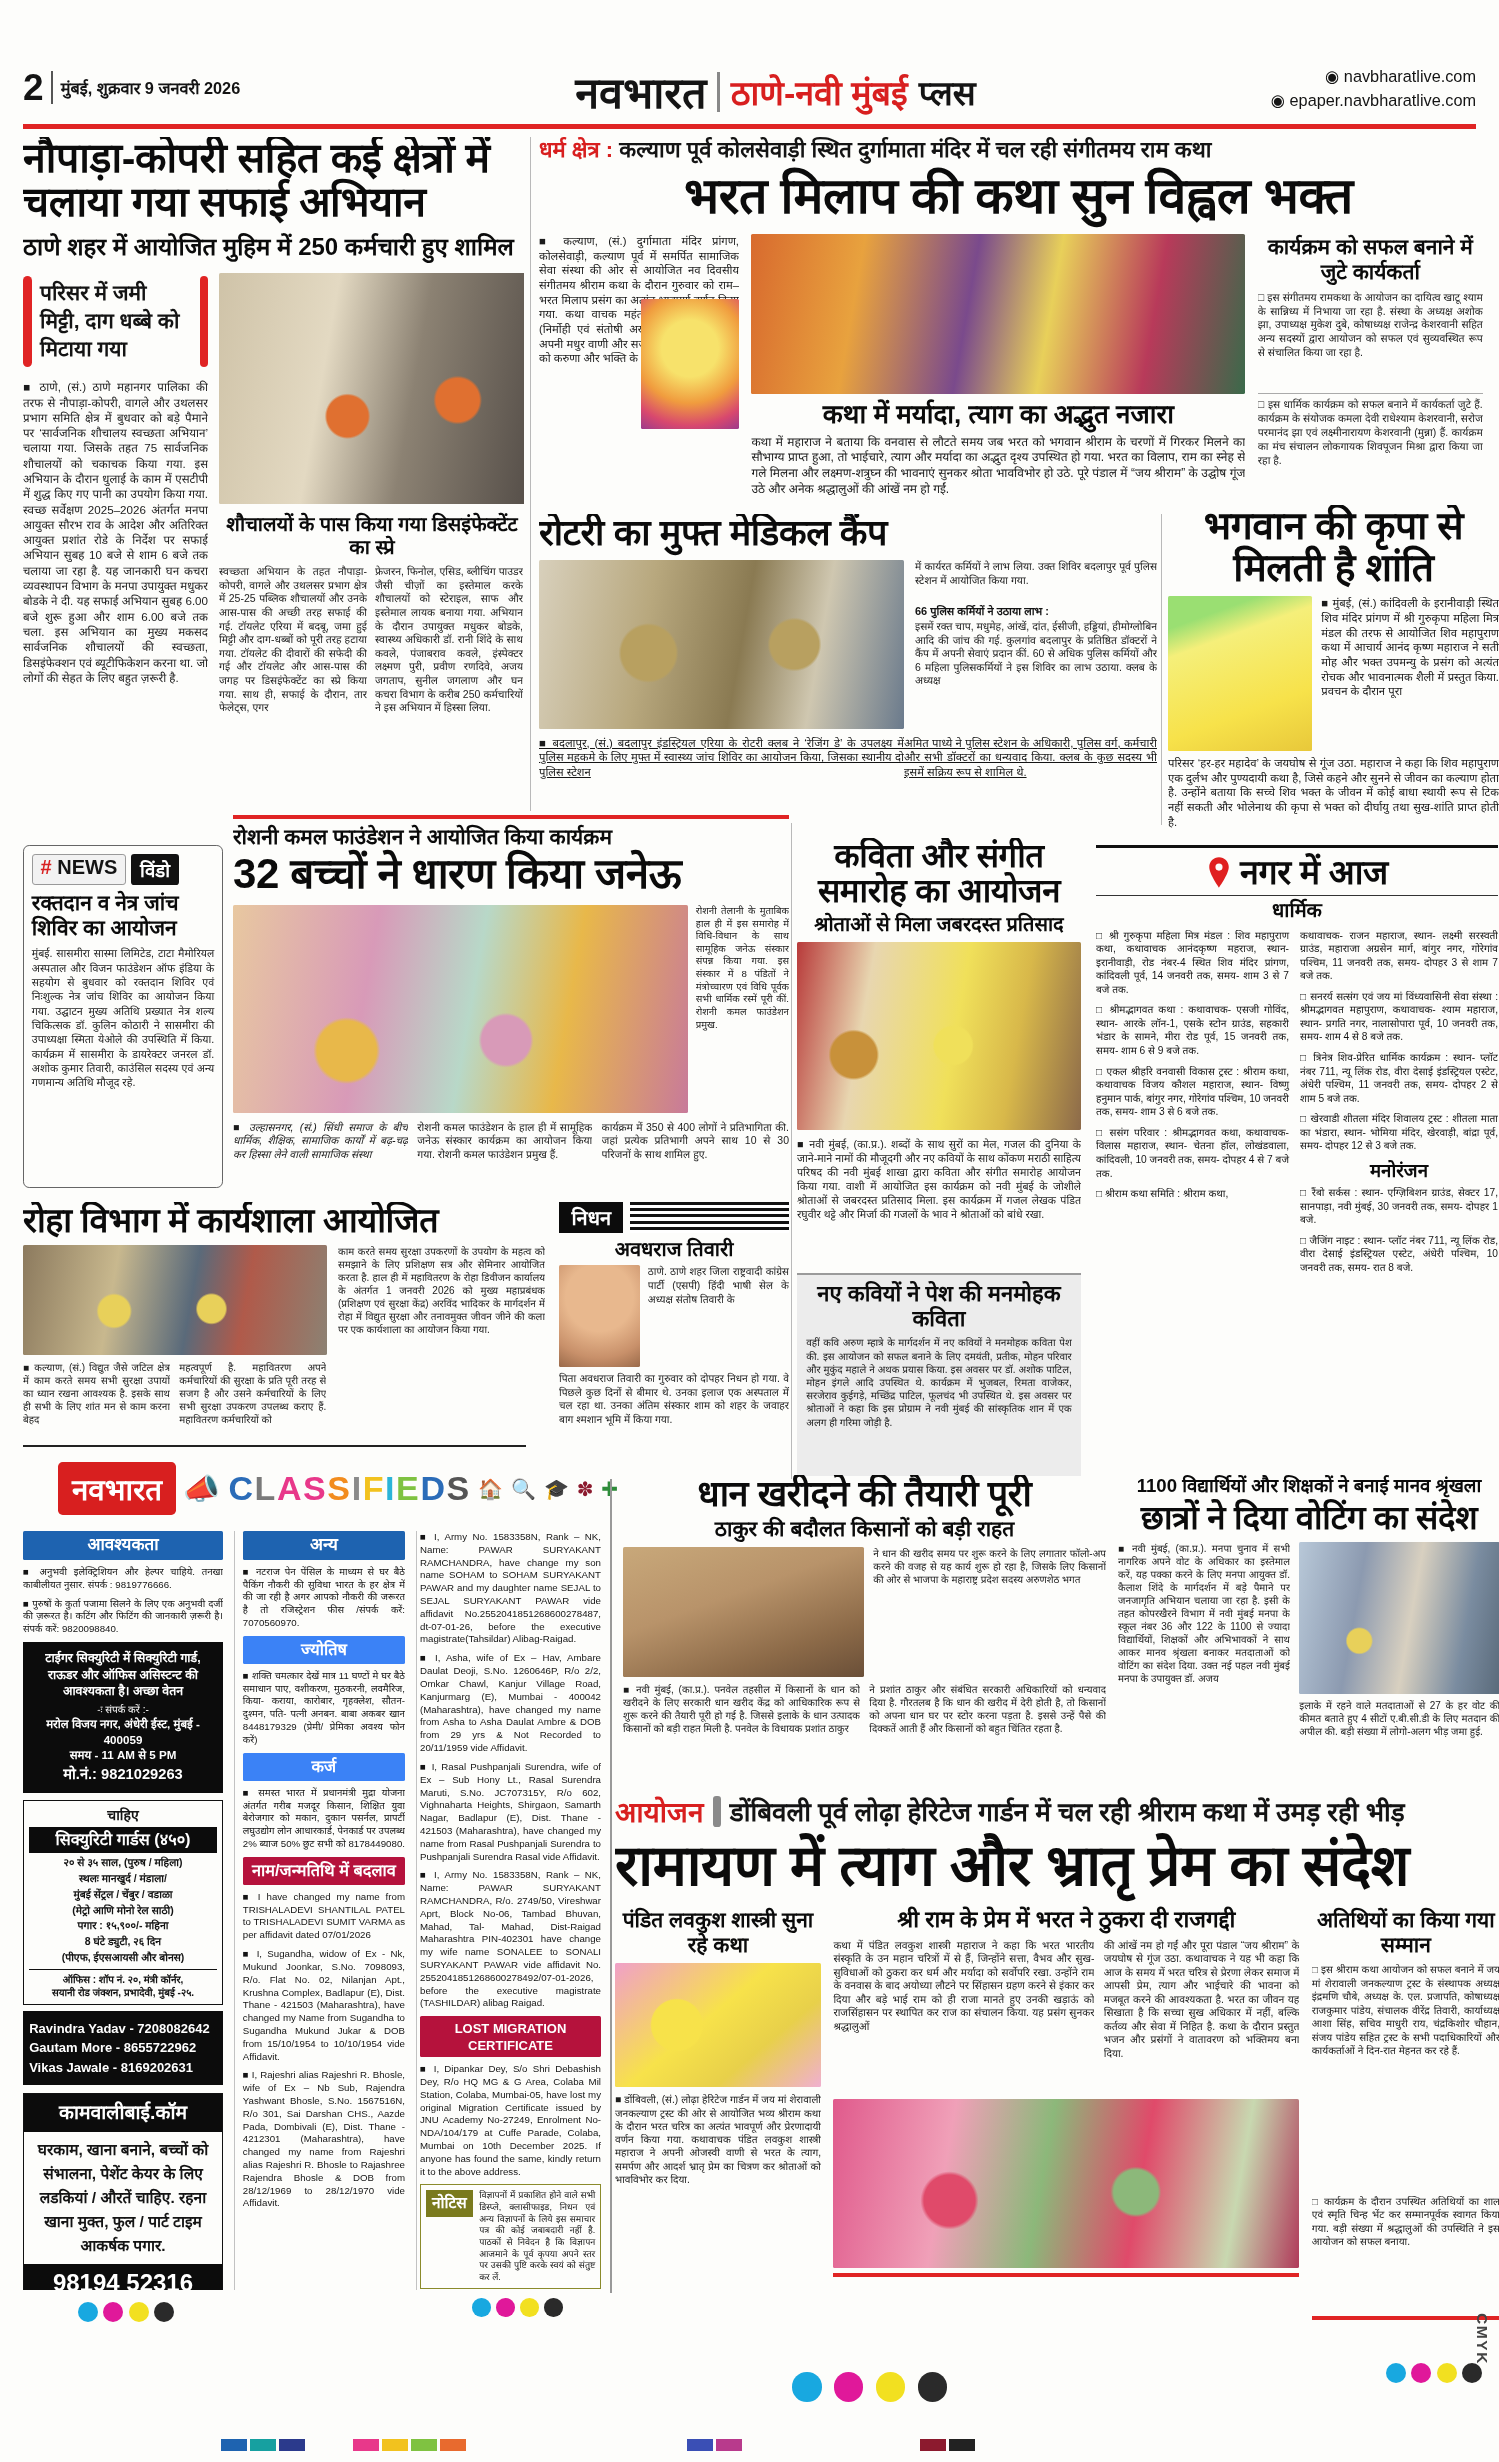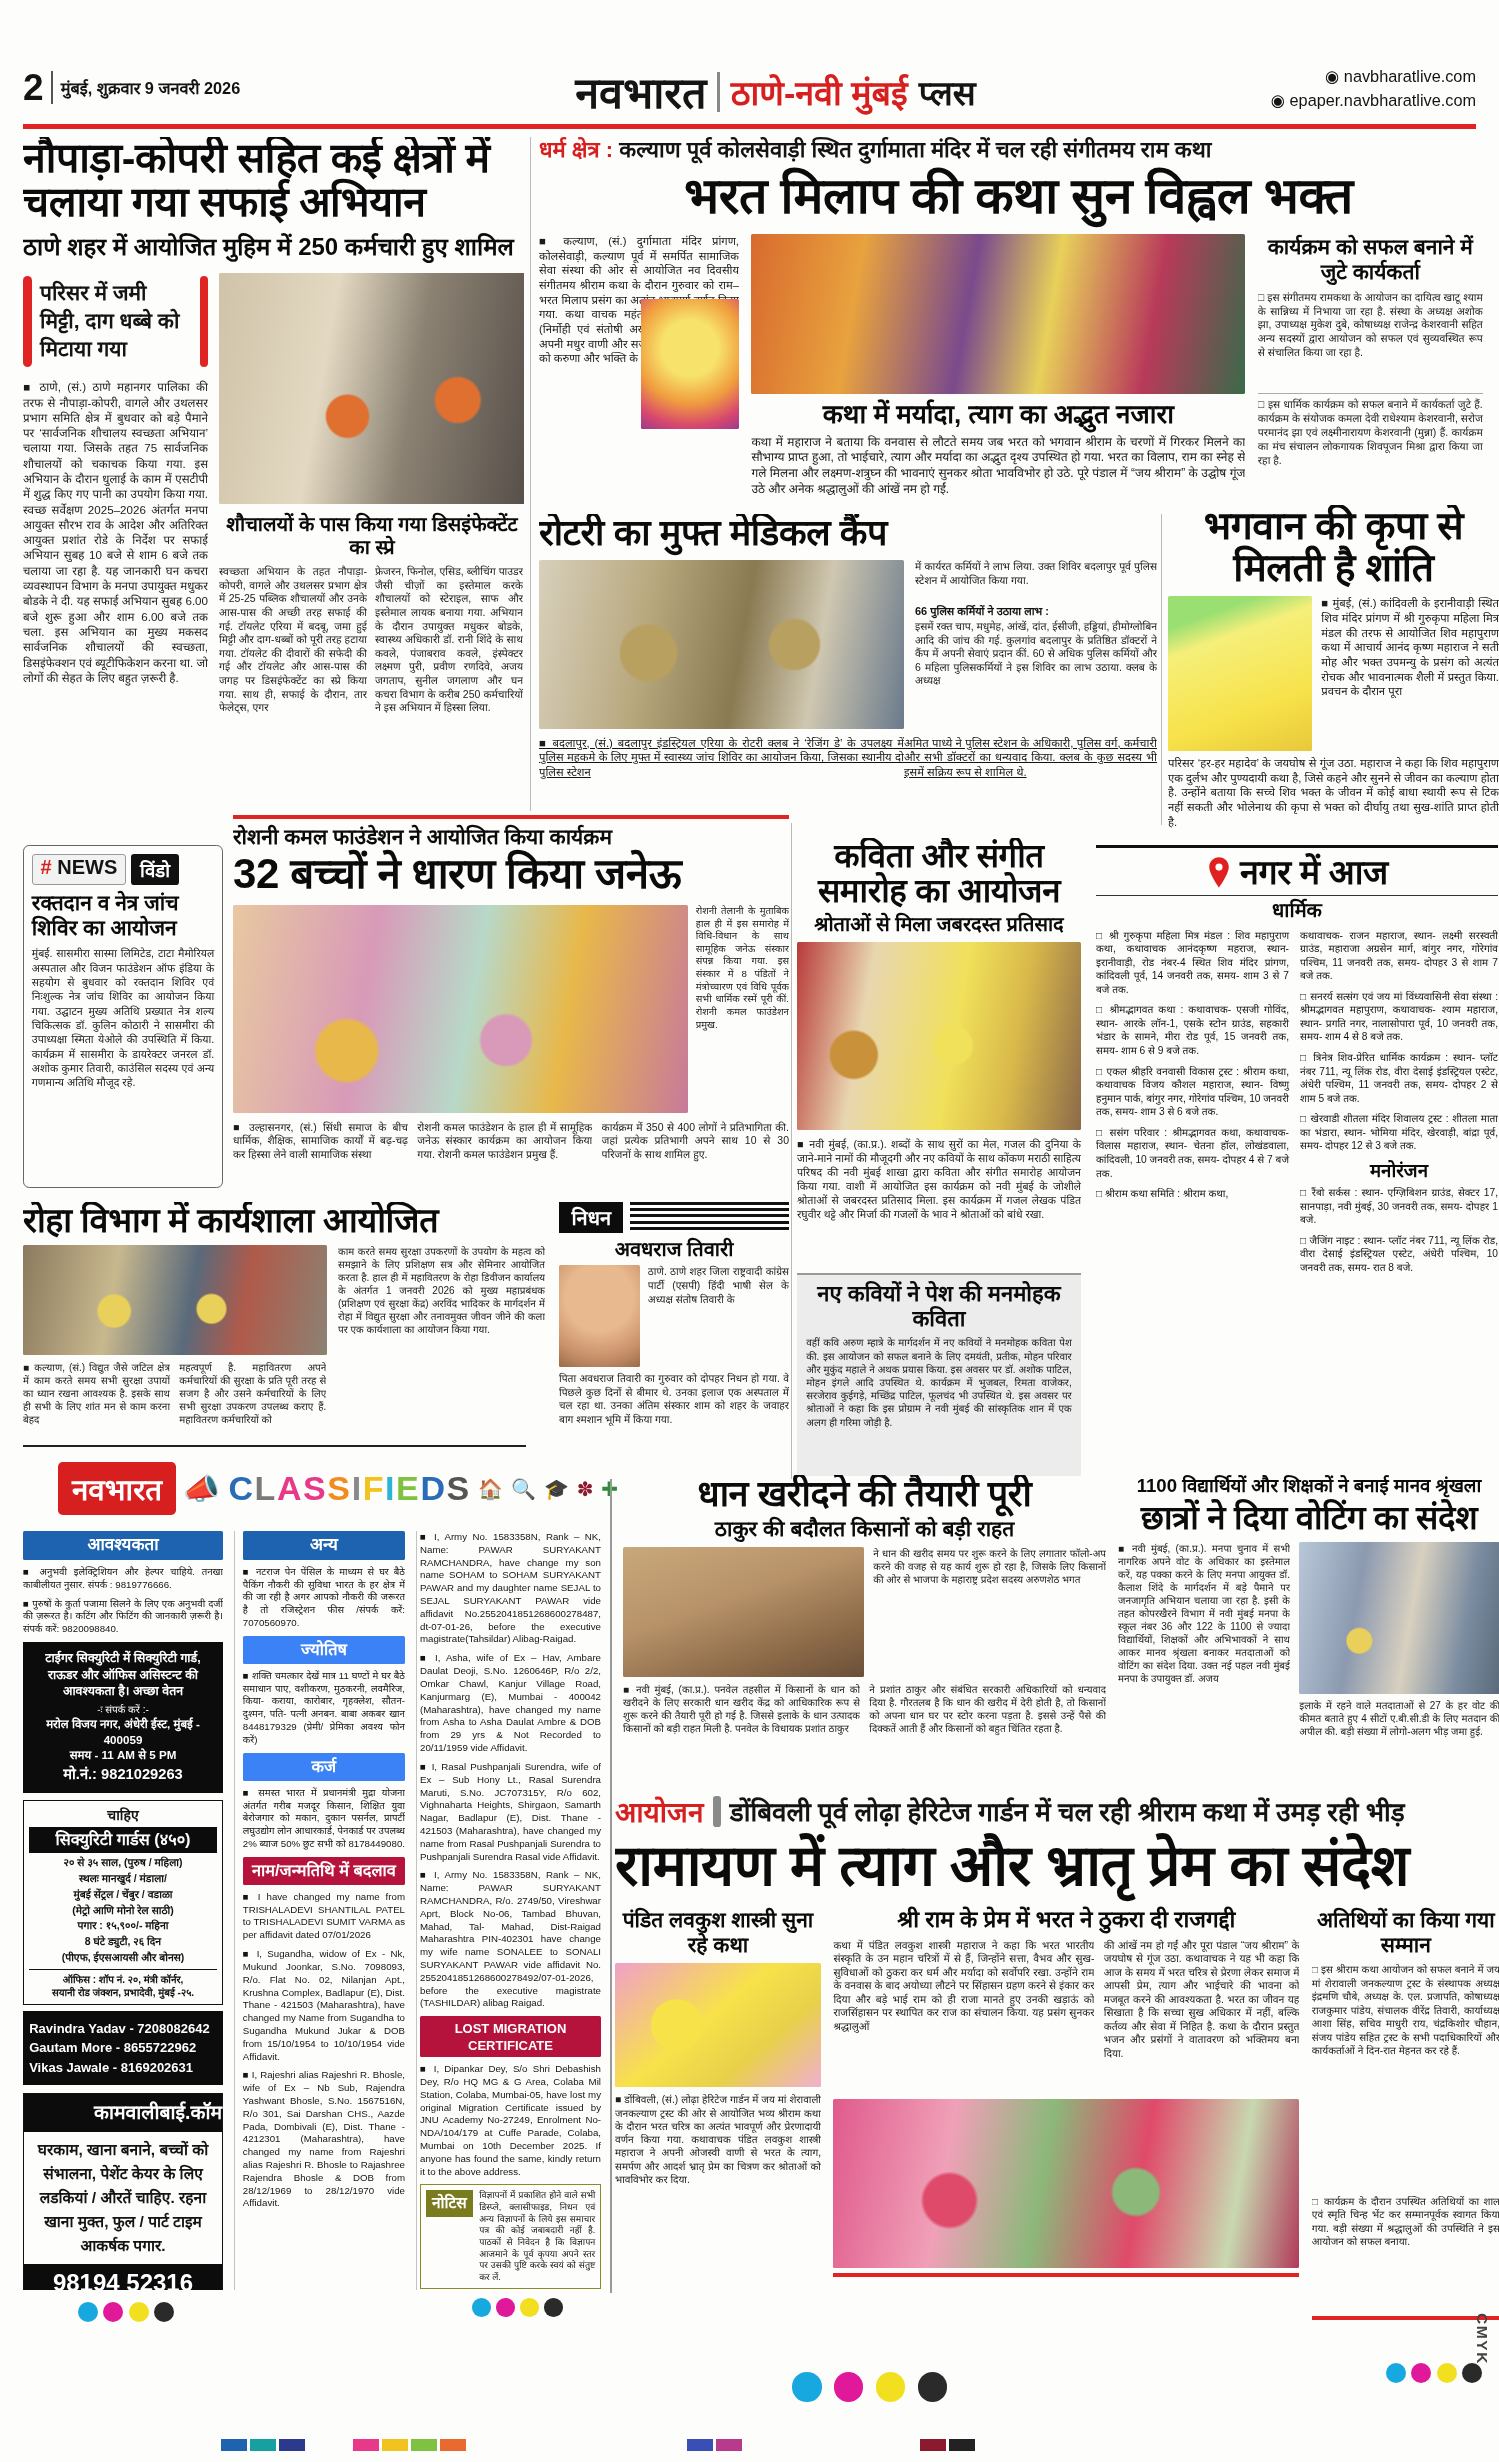--- a/index.html
+++ b/index.html
@@ -150,21 +150,21 @@
   <div class="sub" style="font-size:21px;margin-top:6.2px;">रोशनी कमल फाउंडेशन ने आयोजित किया कार्यक्रम</div>
   <div class="hl" style="font-size:42px;margin-top:3.1px;">32 बच्चों ने धारण किया जनेऊ</div>
   <div style="display:flex;gap:7.8px;margin-top:7.8px;">
     <div class="photo" style="width:455px;height:208px;flex:none;background:
       radial-gradient(circle at 25% 70%,#e8b84a 0 8%,rgba(0,0,0,0) 9%),
       radial-gradient(circle at 60% 65%,#d89ab8 0 8%,rgba(0,0,0,0) 9%),
       linear-gradient(100deg,#e8c8a0,#d89ab8 30%,#b8d8c8 52%,#e8b84a 72%,#c87a9a 100%);"></div>
     <div class="body clip" style="flex:1;font-size:9.7px;line-height:1.3;height:208px;">रोशनी तेलानी के मुताबिक हाल ही में इस समारोह में विधि-विधान के साथ सामूहिक जनेऊ संस्कार संपन्न किया गया. इस संस्कार में 8 पंडितों ने मंत्रोच्चारण एवं विधि पूर्वक सभी धार्मिक रस्में पूरी कीं. रोशनी कमल फाउंडेशन प्रमुख.</div>
   </div>
   <div style="display:flex;gap:9.3px;margin-top:7.8px;">
-    <div class="body clip" style="width:175px;font-size:10.5px;line-height:1.3;height:92px;">■ उल्हासनगर, (सं.) सिंधी समाज के बीच धार्मिक, शैक्षिक, सामाजिक कार्यों में बढ़-चढ़ कर हिस्सा लेने वाली सामाजिक संस्था</div>
+    <div class="body clip" style="width:175px;font-size:10.5px;line-height:1.3;height:92px;font-style:italic;">■ उल्हासनगर, (सं.) सिंधी समाज के बीच धार्मिक, शैक्षिक, सामाजिक कार्यों में बढ़-चढ़ कर हिस्सा लेने वाली सामाजिक संस्था</div>
     <div class="body clip" style="width:175px;font-size:10.5px;line-height:1.3;height:92px;">रोशनी कमल फाउंडेशन के हाल ही में सामूहिक जनेऊ संस्कार कार्यक्रम का आयोजन किया गया. रोशनी कमल फाउंडेशन प्रमुख हैं.</div>
     <div class="body clip" style="flex:1;font-size:10.5px;line-height:1.3;height:92px;">कार्यक्रम में 350 से 400 लोगों ने प्रतिभागिता की. जहां प्रत्येक प्रतिभागी अपने साथ 10 से 30 परिजनों के साथ शामिल हुए.</div>
   </div>
 </div>
 <div class="vrule" style="left:791px;top:823px;height:656px;"></div>
 
 <div class="abs clip" style="left:797px;top:838px;width:284px;height:425px;">
   <div class="hl center" style="font-size:33px;">कविता और संगीत समारोह का आयोजन</div>
   <div class="sub center" style="font-size:20px;margin-top:4.7px;">श्रोताओं से मिला जबरदस्त प्रतिसाद</div>
   <div class="photo" style="height:188px;margin-top:6.2px;background:
@@ -279,21 +279,21 @@
       <div>ऑफिस : शॉप नं. २०, मंत्री कॉर्नर,</div>
       <div>सयानी रोड जंक्शन, प्रभादेवी, मुंबई -२५.</div>
     </div>
   </div>
   <div class="black-ad" style="margin-top:6.2px;text-align:left;font-size:13px;font-weight:800;line-height:1.5;">
     <div>Ravindra Yadav - 7208082642</div>
     <div>Gautam More -  8655722962</div>
     <div>Vikas Jawale -  8169202631</div>
   </div>
   <div style="border:1.6px solid #111;margin-top:7.8px;text-align:center;">
-    <div style="background:#0c0c0c;color:#fff;font-size:19.4px;font-weight:900;padding:6.2px 0;text-align:right;">कामवालीबाई.कॉम</div>
+    <div style="background:#0c0c0c;color:#fff;font-size:19.4px;font-weight:900;padding:6.2px 0;">कामवालीबाई.कॉम</div>
     <div style="font-size:15.5px;font-weight:700;line-height:1.55;padding:6.2px 7.8px;">घरकाम, खाना बनाने, बच्चों को संभालना, पेशेंट केयर के लिए लडकियां / औरतें चाहिए. रहना खाना मुक्त, फुल / पार्ट टाइम आकर्षक पगार.</div>
     <div style="background:#0c0c0c;color:#fff;font-size:24px;font-weight:900;padding:3.1px 0;">98194 52316</div>
   </div>
 </div>
 
 <div class="abs clip cls" style="left:234px;top:1531px;width:171px;height:759px;border-left:0.8px solid #c2c2c2;padding-left:7.8px;">
   <div class="blue-head">अन्य</div>
   <p style="margin-top:6.2px;">■ नटराज पेन पेंसिल के माध्यम से घर बैठे पैकिंग नौकरी की सुविधा भारत के हर क्षेत्र में की जा रही है अगर आपको नौकरी की जरूरत है तो रजिस्ट्रेशन फीस /संपर्क करें: 7070560970.</p>
   <div class="red-head">ज्योतिष</div>
   <p style="margin-top:6.2px;">■ शक्ति चमत्कार देखें मात्र 11 घण्टों मे घर बैठे समाधान पाए, वशीकरण, मुठकरनी, लवमैरिज, किया- कराया, कारोबार, गृहक्लेश, सौतन- दुश्मन, पति- पत्नी अनबन. बाबा अकबर खान 8448179329 (प्रेमी/ प्रेमिका अवश्य फोन करें)</p>

